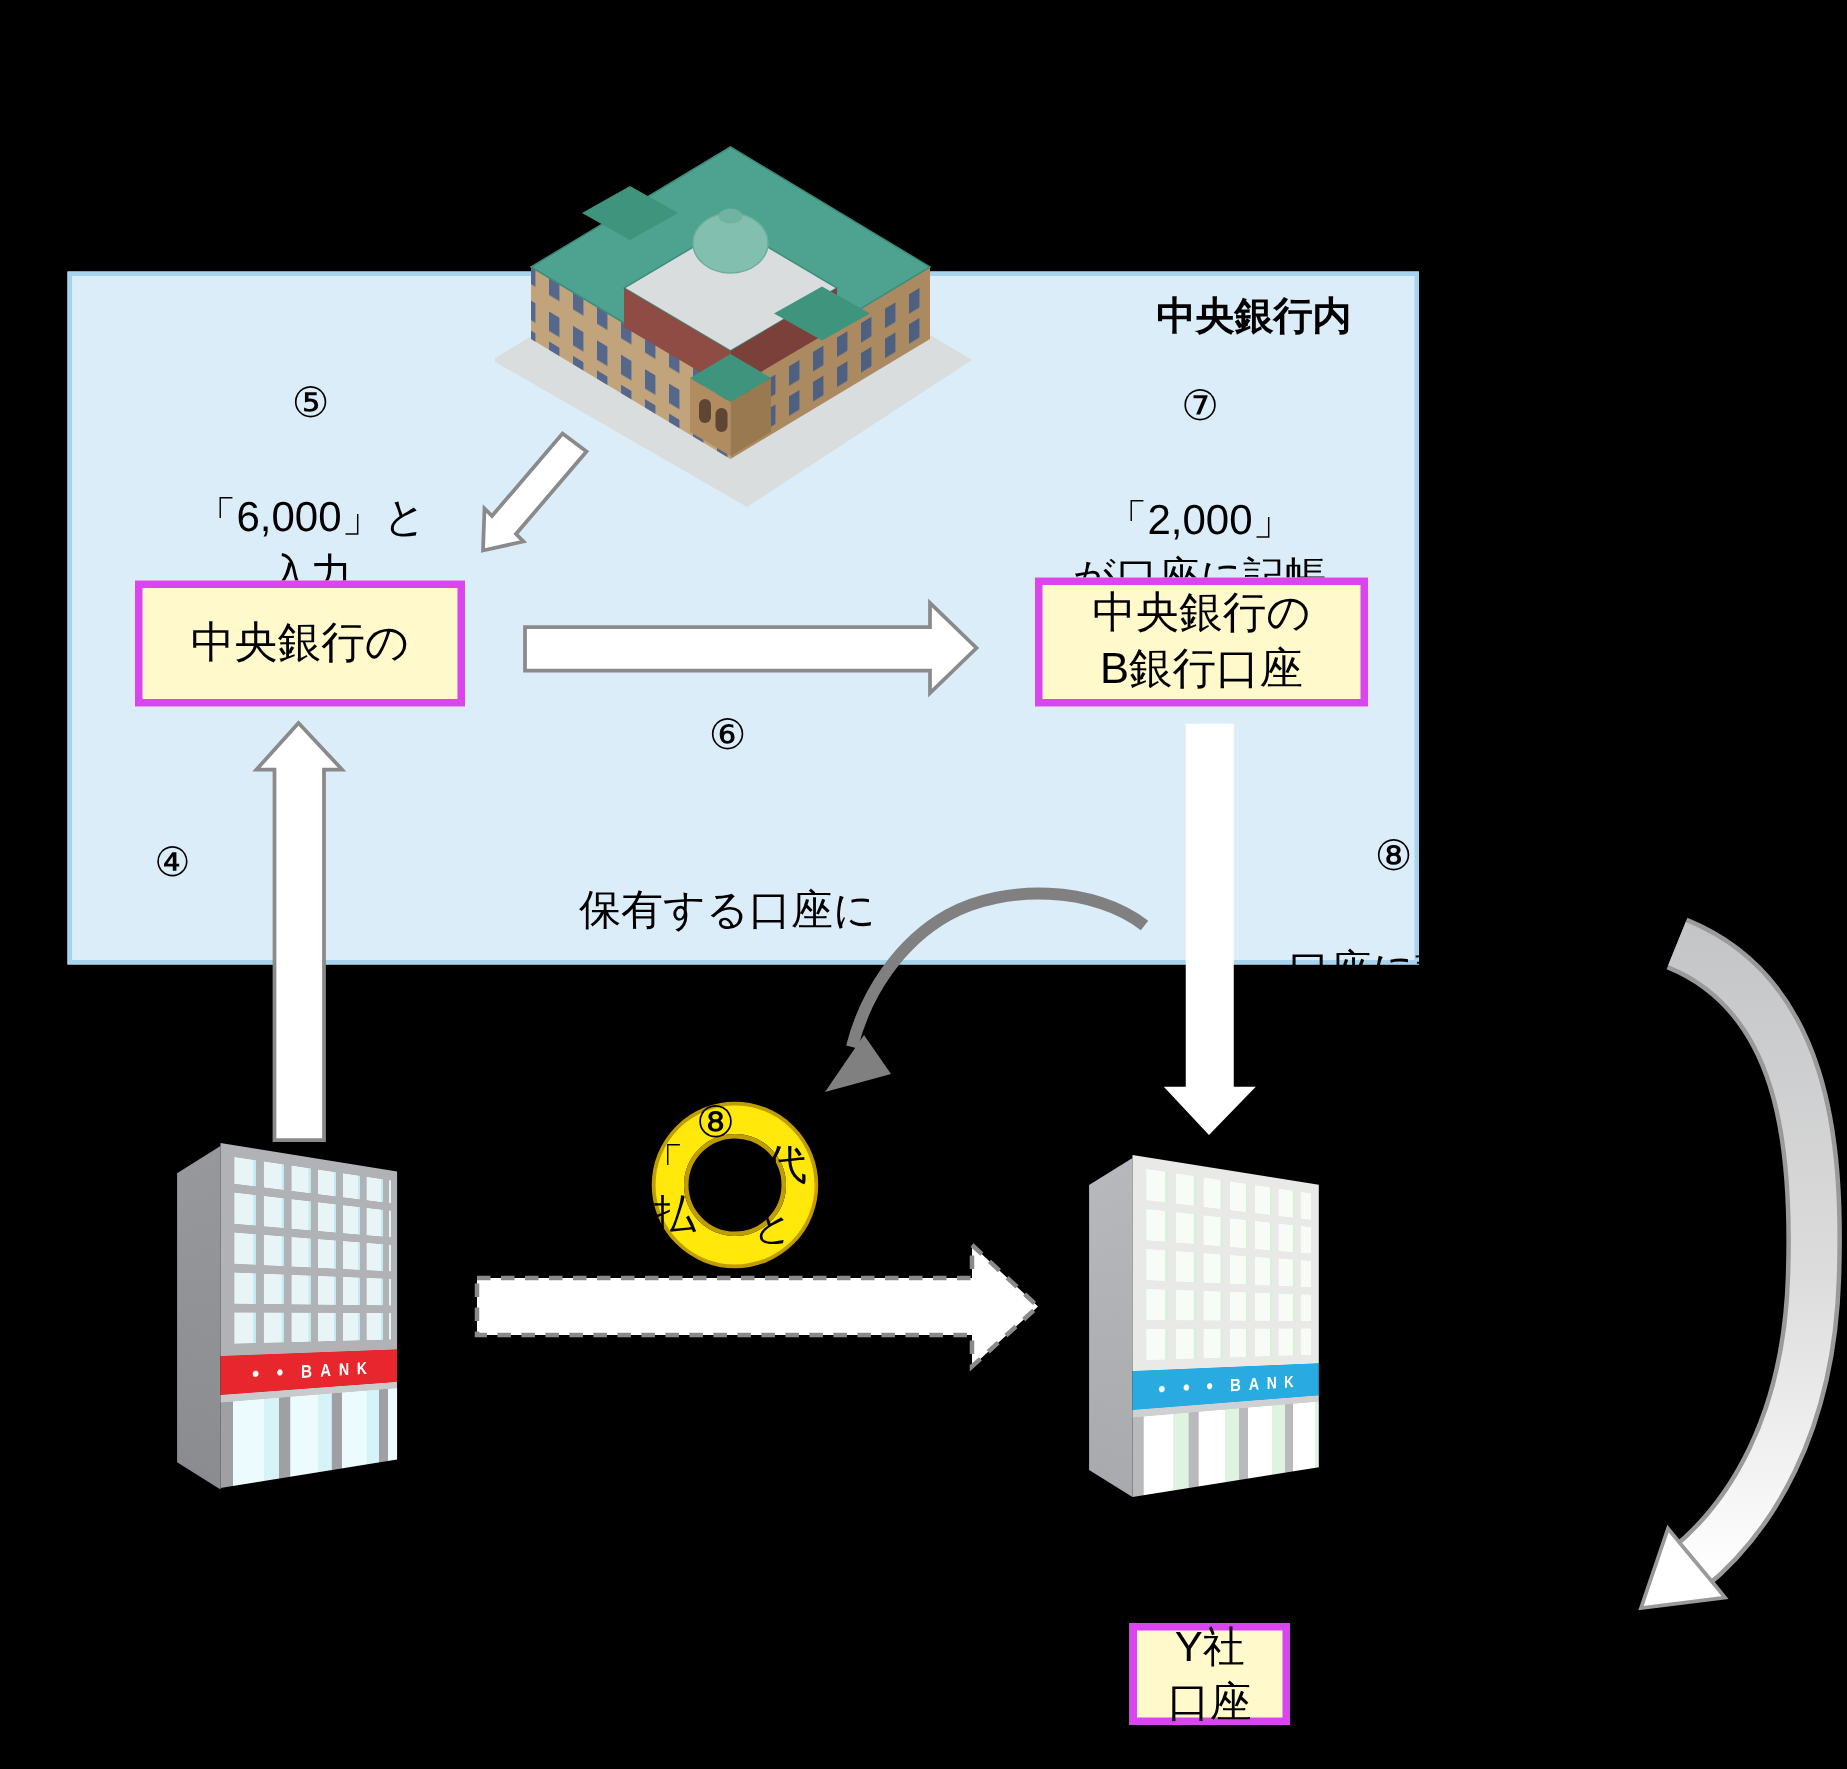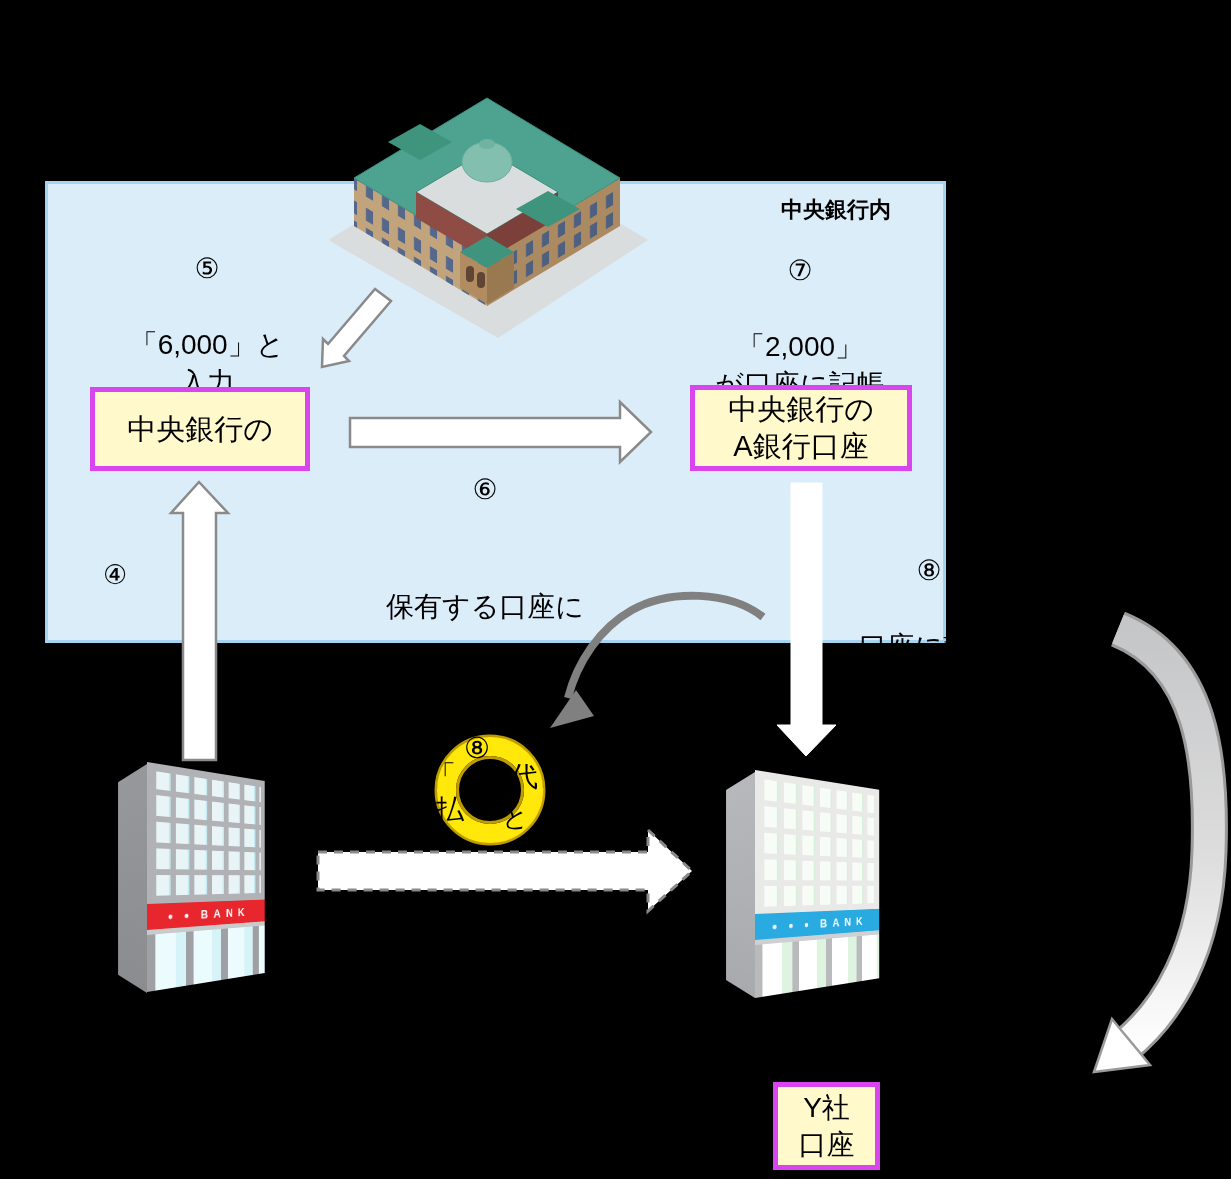--- a/index.html
+++ b/index.html
@@ -2,36 +2,36 @@
 <html><head>
 <meta charset="utf-8">
 <style>
   html,body{margin:0;padding:0;background:#000;}
   #canvas{position:relative;width:1231px;height:1179px;background:#000;overflow:hidden;
           font-family:"Liberation Sans",sans-serif;color:#000;}
   .abs{position:absolute;}
   
   #cb-area{left:45px;top:181px;width:901px;height:462px;background:#dcedfa;
            border:3px solid #a6d4ee;box-sizing:border-box;}
-  #cb-title{left:716px;top:192px;width:240px;text-align:center;font-size:22px;font-weight:bold;line-height:36px;}
+  #cb-title{left:716px;top:192px;width:240px;text-align:center;font-size:26px;font-weight:bold;line-height:36px;}
   
   .step{white-space:pre-line;text-align:center;font-size:28px;line-height:38px;}
   #step5{left:77px;top:250px;width:260px;}
   #step7{left:670px;top:252px;width:260px;}
   #step6{left:325px;top:470px;width:320px;line-height:39px;}
   #step8{left:779px;top:552px;width:300px;}
   #step4{left:40px;top:556px;width:150px;text-align:center;}
   #step4 .n{display:block;font-size:27px;line-height:38px;}
   #step4 .v{display:block;font-size:35px;line-height:40px;}
   
   .acct{background:#fff9cc;border:5px solid #d946ef;box-sizing:border-box;text-align:center;
         font-size:29px;line-height:37px;display:flex;flex-direction:column;justify-content:center;}
   #box-a{left:90px;top:387px;width:220px;height:84px;}
   #box-b{left:690px;top:385px;width:222px;height:86px;}
-  #box-y{left:753px;top:1082px;width:107px;height:88px;font-size:28px;margin-left:20px;}
+  #box-y{left:753px;top:1082px;width:107px;height:68px;font-size:28px;}
   
   .bldg{position:absolute;}
   .face{position:absolute;}
   #bldg-left{left:105px;top:750px;width:190px;height:245px;}
   #bldg-left .side{left:-18px;top:14px;width:60px;height:229px;transform-origin:100% 50%;
      transform:perspective(260px) rotateY(-55deg);background:linear-gradient(180deg,#97989c,#8b8c90);}
   #bldg-left .front{left:42px;top:12px;width:150px;height:230px;transform-origin:0 50%;
      transform:perspective(260px) rotateY(20deg);background:#b1b2b6;}
   #bldg-left .windows{position:absolute;left:10px;top:8px;width:134px;height:132px;
      background:repeating-linear-gradient(0deg,#b1b2b6 0 6px,transparent 6px 27px),
@@ -173,20 +173,20 @@
     <span class="n">④</span>
     </div>
   <div class="abs step" id="step8"><span>⑧</span><br>
     <span>口座に記帳</span><br><span>口座に記帳</span></div>
 
   <div class="abs acct" id="box-a">
     <div>中央銀行の</div>
     </div>
   <div class="abs acct" id="box-b">
     <div>中央銀行の</div>
-      <div>A銀行口座</div>
+      <div>B銀行口座</div>
     </div>
   <div class="abs acct" id="box-y">
     <div>Y社</div>
       <div>口座</div>
     </div>
 
 </div>
 
 </body></html>

